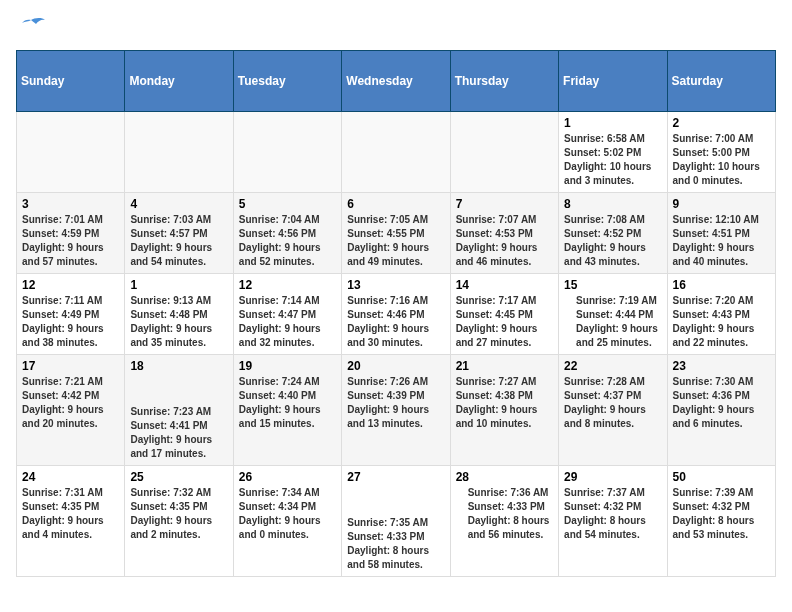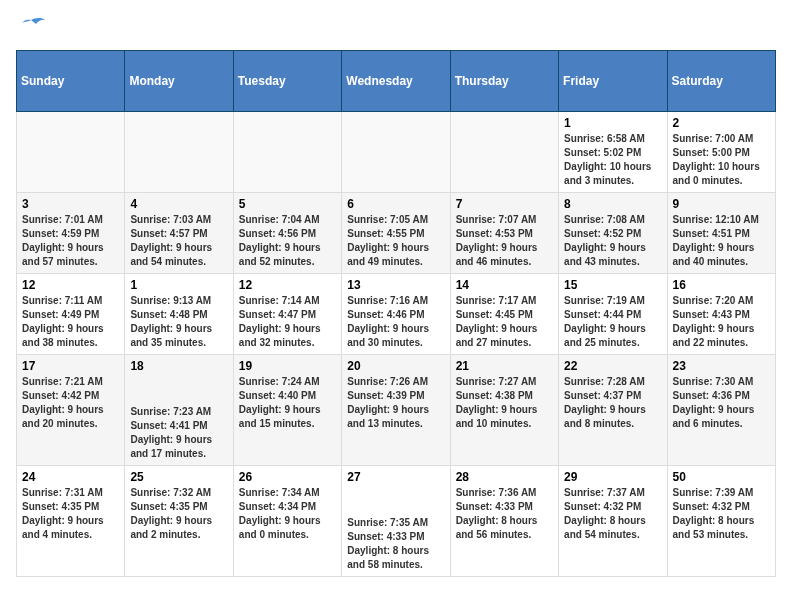--- a/index.html
+++ b/index.html
@@ -203,21 +203,21 @@
 Daylight: 9 hours and 30 minutes.</div>
         </td>
         <td>
           <span class="day-number">14</span>
           <div class="day-info" style="white-space: pre-line;">Sunrise: 7:17 AM
 Sunset: 4:45 PM
 Daylight: 9 hours and 27 minutes.</div>
         </td>
         <td>
           <span class="day-number">15</span>
-          <div class="day-info" style="white-space: pre-line;">Sunrise: 7:19 AM
+          <div class="day-info" style="white-space: pre-line; margin-left: 12px;">Sunrise: 7:19 AM
 Sunset: 4:44 PM
 Daylight: 9 hours and 25 minutes.</div>
         </td>
         <td>
           <span class="day-number">16</span>
           <div class="day-info" style="white-space: pre-line;">Sunrise: 7:20 AM
 Sunset: 4:43 PM
 Daylight: 9 hours and 22 minutes.</div>
         </td>
       </tr>
@@ -285,21 +285,21 @@
 Daylight: 9 hours and 0 minutes.</div>
         </td>
         <td>
           <span class="day-number">27</span>
           <div class="day-info" style="white-space: pre-line; margin-top: 32px;">Sunrise: 7:35 AM
 Sunset: 4:33 PM
 Daylight: 8 hours and 58 minutes.</div>
         </td>
         <td>
           <span class="day-number">28</span>
-          <div class="day-info" style="white-space: pre-line;">Sunrise: 7:36 AM
+          <div class="day-info" style="white-space: pre-line; margin-left: 12px;">Sunrise: 7:36 AM
 Sunset: 4:33 PM
 Daylight: 8 hours and 56 minutes.</div>
         </td>
         <td>
           <span class="day-number">29</span>
           <div class="day-info" style="white-space: pre-line;">Sunrise: 7:37 AM
 Sunset: 4:32 PM
 Daylight: 8 hours and 54 minutes.</div>
         </td>
         <td>

